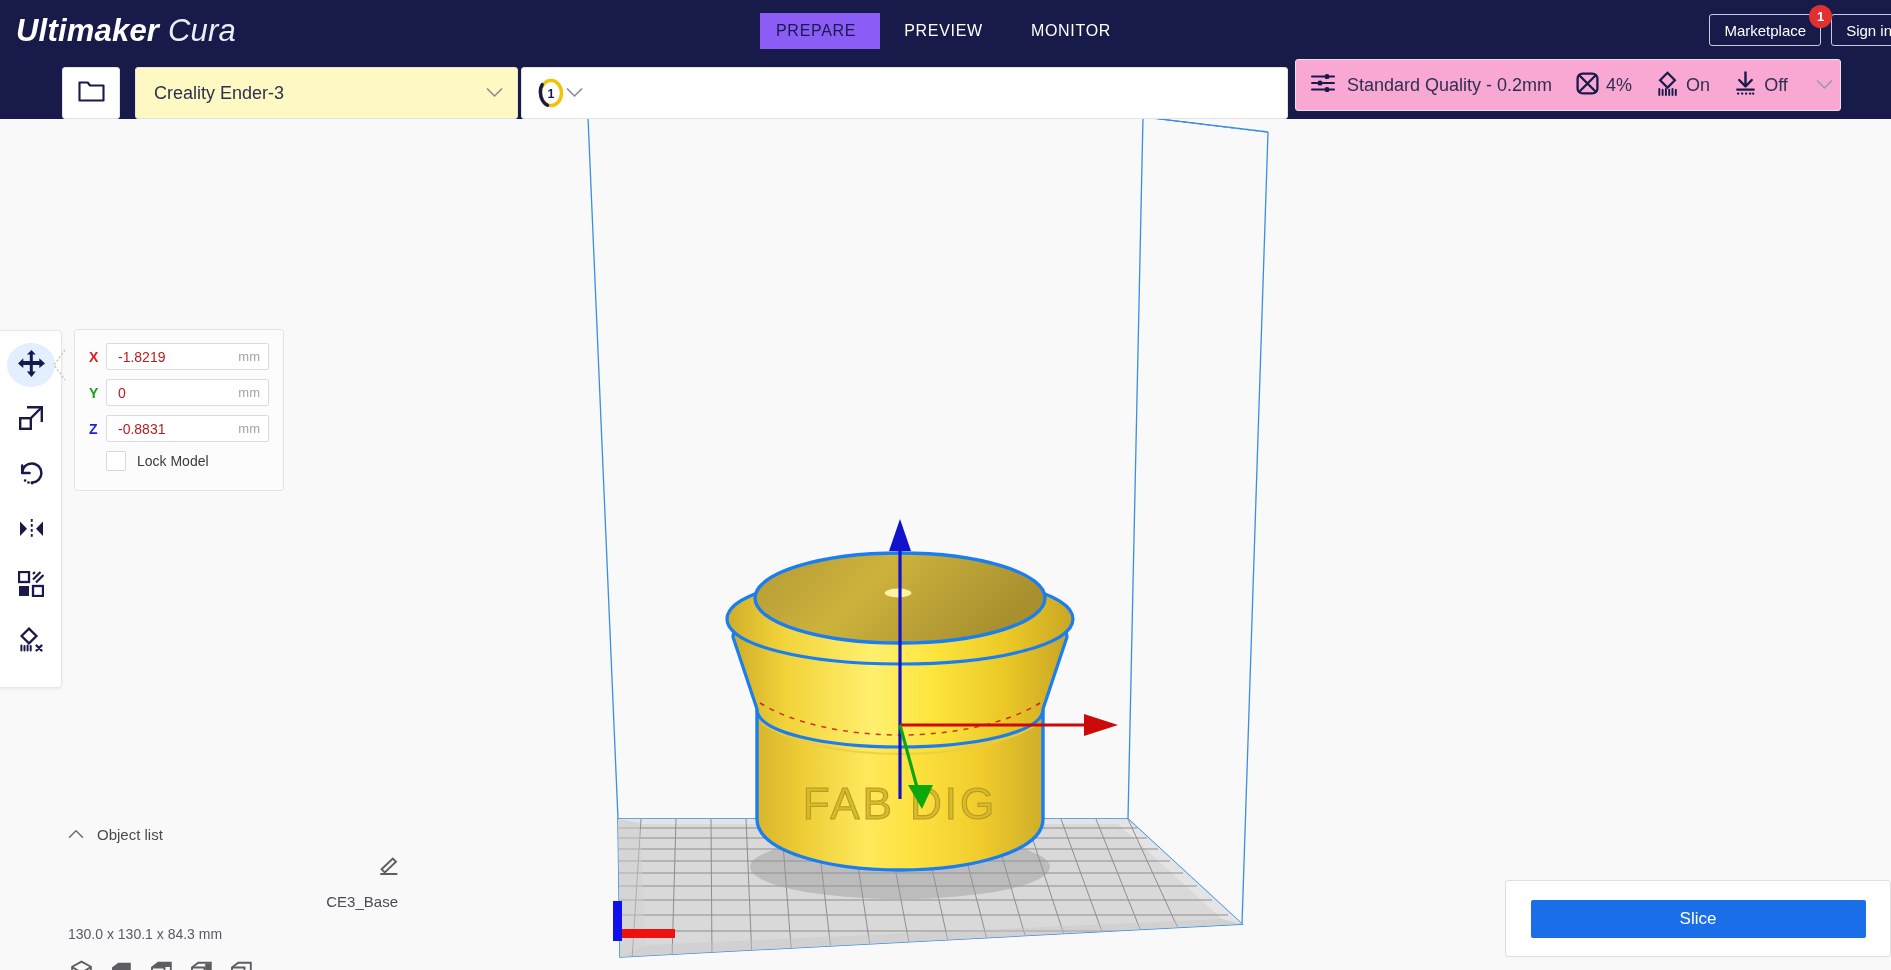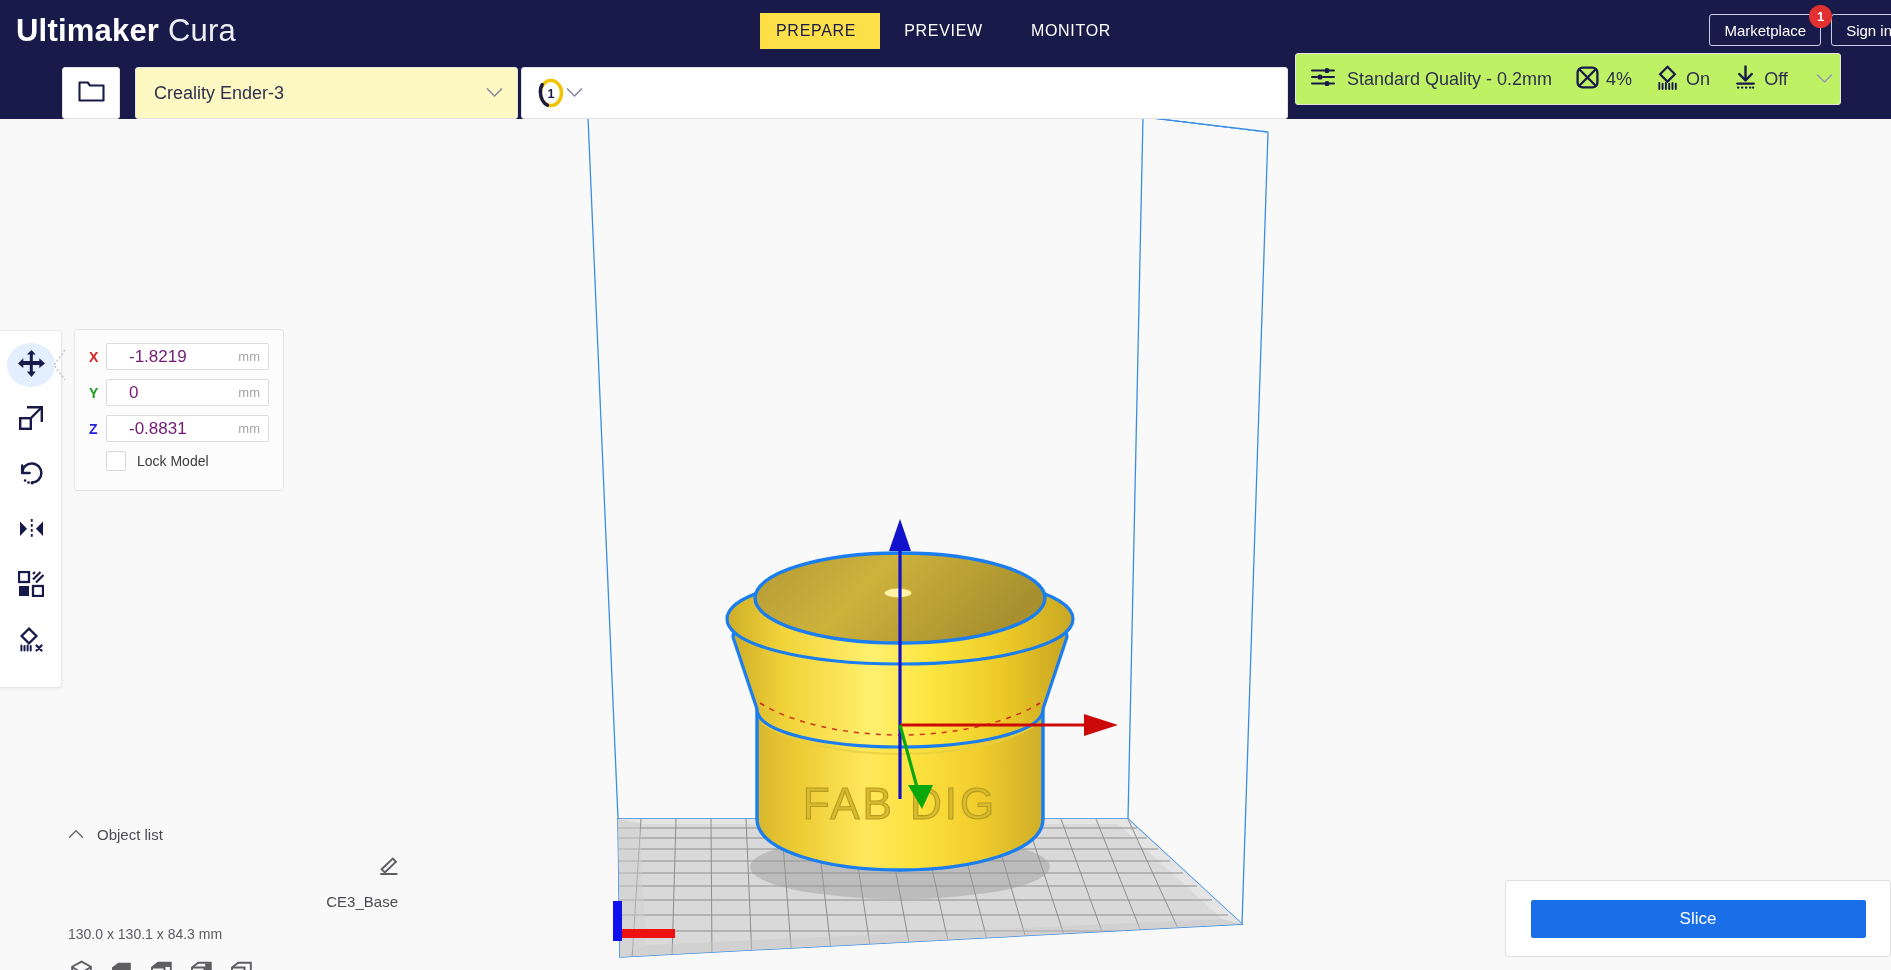--- a/index.html
+++ b/index.html
@@ -14,36 +14,37 @@
   
   .titlebar {
     position: absolute; left: 0; top: 0; width: 1891px; height: 62px;
     background: #181a49;
     display: flex; align-items: center;
   }
   .brand {
     margin-left: 16px;
     font-size: 31px; color: #ffffff; letter-spacing: .2px;
     white-space: nowrap;
+    font-style: italic;
   }
   .brand b { font-weight: 700; }
   .brand span.light { font-weight: 400; color: #eceef6; }
 
   .tabs {
     position: absolute; left: 760px; top: 13px;
     display: flex; align-items: center; gap: 0px;
   }
   .tab {
     height: 36px; padding: 0 24px;
     display: flex; align-items: center; justify-content: center;
     font-size: 16px; letter-spacing: .7px;
     color: #ffffff; background: transparent;
     border: none; cursor: pointer; white-space: nowrap;
   }
-  .tab.active { background: #fde047; color: #181a49; padding-left: 16px; }
+  .tab.active { background: #8b5cf6; color: #181a49; padding-left: 16px; }
 
   .topright {
     position: absolute; right: -16px; top: 14px;
     display: flex; align-items: center; gap: 10px;
   }
   .pillbtn {
     height: 32px; padding: 0 14px;
     display: flex; align-items: center;
     border: 1px solid #c8cbe0; border-radius: 3px;
     background: transparent; color: #ffffff;
@@ -91,23 +92,23 @@
   .extruder-ico {
     margin-left: 14px; flex: none;
     width: 30px; height: 30px;
     display: flex; align-items: center; justify-content: center;
   }
   .matlines { margin-left: 12px; flex: 1; line-height: 1.22; }
   .matlines .l1 { font-size: 14px; color: #3a3d5c; }
   .matlines .l2 { font-size: 15px; color: #181a49; font-weight: 700; }
 
   .settingsbar {
-    position: absolute; left: 1295px; top: 53px;
+    position: absolute; left: 1295px; top: 59px;
     width: 546px; height: 52px;
-    background: #bef264; border: 1px solid #e3e3e6; border-radius: 3px;
+    background: #f9a8d4; border: 1px solid #e3e3e6; border-radius: 3px;
     display: flex; align-items: center; cursor: pointer;
   }
   .settingsbar .profile {
     margin-left: 14px; display: flex; align-items: center; gap: 11px;
   }
   .settingsbar .profile .pname { font-size: 18px; color: #2d3051; white-space: nowrap; }
   .settingsbar .metric {
     display: flex; align-items: center; gap: 7px; margin-left: 24px;
   }
   .settingsbar .metric .mval { font-size: 18px; color: #2d3051; }
@@ -153,21 +154,21 @@
   }
   .axislbl.x { color: #db1f1f; }
   .axislbl.y { color: #19a11e; }
   .axislbl.z { color: #2222dd; }
   .posinput {
     flex: 1; height: 27px;
     background: #ffffff; border: 1px solid #dcdcdf; border-radius: 2px;
     display: flex; align-items: center; cursor: text;
   }
   .posinput .val {
-    flex: 1; margin-left: 22px; font-size: 17px; color: #701a75;
+    flex: 1; margin-left: 11px; font-size: 14px; color: #b91c1c;
     white-space: nowrap; overflow: hidden;
   }
   .posinput .unit { margin-right: 8px; font-size: 13px; color: #a3a3a8; }
   .lockrow { display: flex; align-items: center; margin-top: 4px; margin-left: 17px; }
   .checkbox {
     width: 20px; height: 20px;
     background: #fff; border: 1px solid #d8d8dc; border-radius: 2px;
     cursor: pointer;
   }
   .lockrow .lbl { margin-left: 11px; font-size: 14px; color: #3a3a40; }

